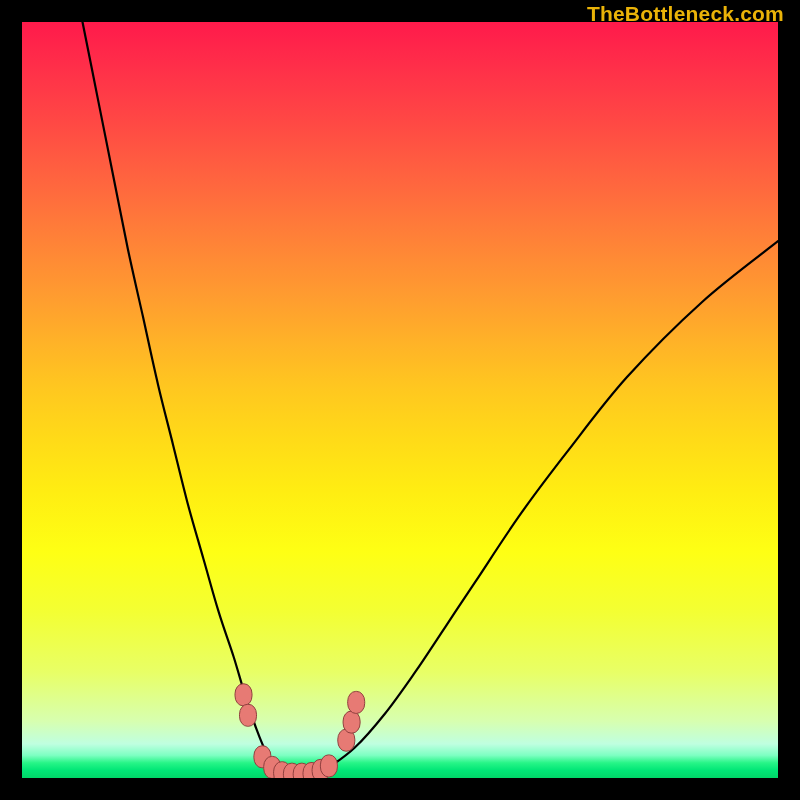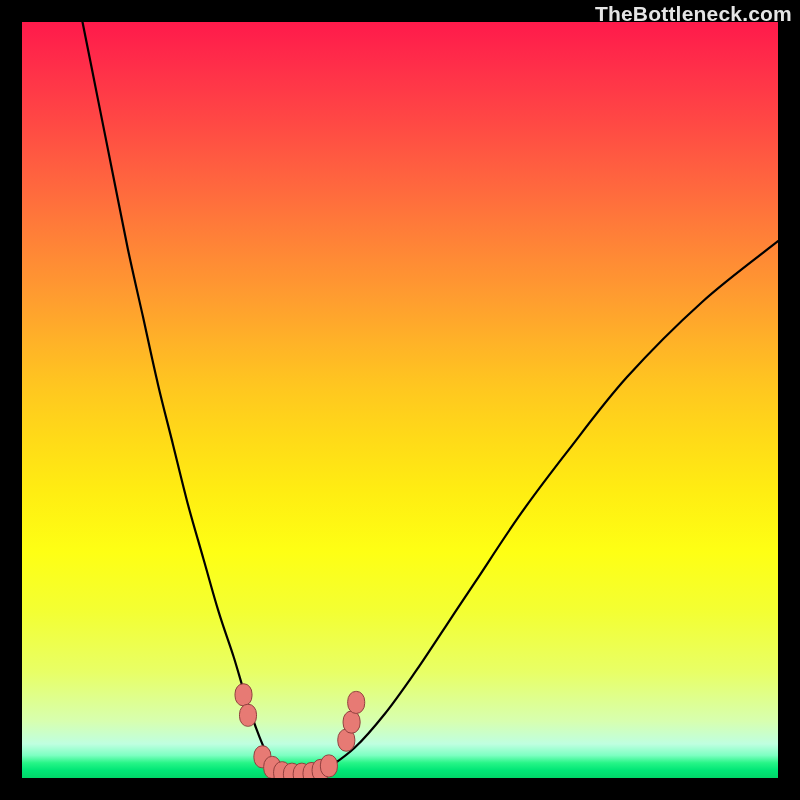--- a/index.html
+++ b/index.html
@@ -53,24 +53,24 @@
       #00d668 100%
     );
   }
   .curve-layer {
     position: absolute;
     inset: 0;
   }
   .watermark {
     position: absolute;
     top: 2px;
-    right: 8px;
+    right: 16px;
     font-size: 21px;
     font-weight: 600;
-    color: #e5e5e5;
+    color: #eab308;
     letter-spacing: 0.2px;
     user-select: none;
   }
 </style>
 </head>
 <body>
 
 <div class="frame">
   <div class="plot">
     <div class="gradient"></div>

